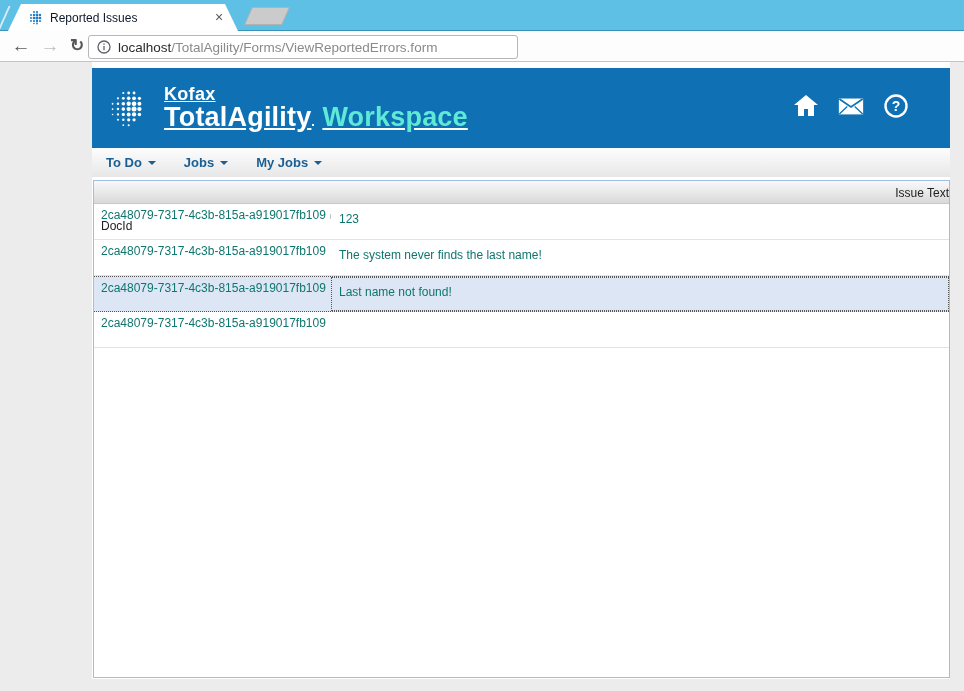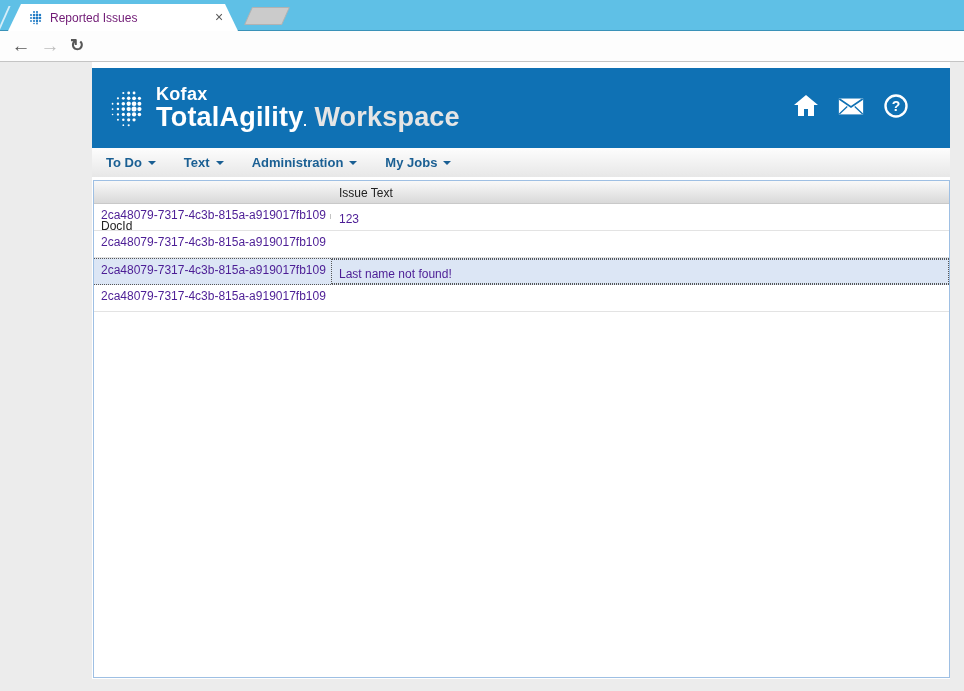--- a/index.html
+++ b/index.html
@@ -21,21 +21,21 @@
     background: #eaf6fb; transform: skewX(-24deg); opacity: .85;
   }
   .tab {
     position: absolute; left: 8px; top: 4px; width: 230px; height: 27px;
     background: #ffffff;
     clip-path: polygon(0 100%, 13px 0, 217px 0, 230px 100%);
   }
   .tab-favicon { position: absolute; left: 20px; top: 6px; width: 15px; height: 15px; }
   .tab-title {
     position: absolute; left: 42px; top: 7px;
-    font-size: 12px; color: #701a75; white-space: nowrap;
+    font-size: 12px; color: #0f172a; white-space: nowrap;
   }
   .tab-close {
     position: absolute; left: 203px; top: 5px; width: 16px; height: 16px;
     font-size: 14px; line-height: 16px; text-align: center; color: #5a5a5a;
     cursor: pointer;
   }
   .newtab {
     position: absolute; left: 248px; top: 7px; width: 38px; height: 18px;
     background: #cbcbcb; border: 1px solid #b2b2b2;
     transform: skewX(-24deg); border-radius: 1px;
@@ -75,24 +75,24 @@
     background: #ffffff;
   }
 
   
   .site-header {
     position: absolute; left: 0; top: 6px; width: 858px; height: 80px;
     background: #0f71b4;
   }
   .logo { position: absolute; left: 17px; top: 17px; display: flex; }
   .logo-dots { width: 34px; height: 46px; margin-top: 2px; }
-  .brand { margin-left: 13px; color: #fff; }
+  .brand { margin-left: 21px; color: #fff; text-decoration: underline; }
   .brand-kofax { font-size: 18px; font-weight: bold; line-height: 18px; letter-spacing: .3px; }
   .brand-line2 { font-size: 27px; font-weight: bold; line-height: 28px; letter-spacing: .2px; }
-  .brand-workspace { color: #e5e5e5; margin-left: 8px; font-weight: bold; }
+  .brand-workspace { color: #5eead4; margin-left: 8px; font-weight: bold; }
   .tm-dot { display:inline-block; width:2px; height:2px; background:#fff; vertical-align: baseline; margin-left:1px; }
   .header-icons {
     position: absolute; right: 40px; top: 24px;
     display: flex; gap: 17px; align-items: center;
   }
   .hicon { width: 28px; height: 28px; cursor: pointer; }
 
   
   .menubar {
     position: absolute; left: 0; top: 86px; width: 858px; height: 29px;
@@ -120,25 +120,25 @@
     display: flex; height: 23px;
     background: linear-gradient(#f9f9f9, #d9d9d9);
     border-bottom: 1px solid #c9c9c9;
     font-size: 12px; color: #222;
   }
   .h-doc {
     width: 237px; flex: 0 0 auto; border-right: 1px solid #c3c3c3;
     padding: 5px 0 0 7px;
     margin-top: 33px;
   }
-  .h-issue { flex: 1; padding: 5px 0 0 8px; }
+  .h-issue { flex: 1; padding: 5px 0 0 8px; text-align: right; }
   .grid-row {
-    display: flex; height: 27px;
+    display: flex; height: 36px;
     border-bottom: 1px solid #e3e3e3;
-    font-size: 12px; color: #4c1d95; cursor: default; justify-content: space-between;
+    font-size: 12px; color: #0f766e; cursor: default; justify-content: space-between;
   }
   .cell-doc { width: 237px; flex: 0 0 auto; padding: 4px 0 0 7px; white-space: nowrap; }
   .cell-issue { flex: 1; padding: 8px 0 0 8px; white-space: nowrap; overflow: hidden; }
   .grid-row.selected {
     background: #dce6f5;
     border-top: 1px dotted #565656;
     border-bottom: 1px dotted #565656;
   }
   .grid-row.selected .cell-issue {
     outline: 1px dotted #565656; outline-offset: -1px;
@@ -173,20 +173,28 @@
     <span class="tab-title">Reported Issues</span>
     <span class="tab-close">×</span>
   </div>
   <div class="newtab"></div>
 </div>
 
 <div class="toolbar">
   <div class="nav-btn btn-back">←</div>
   <div class="nav-btn btn-forward">→</div>
   <div class="nav-btn btn-reload">↻</div>
+  <div class="urlbox">
+    <svg class="info-icon" viewBox="0 0 14 14">
+      <circle cx="7" cy="7" r="6" fill="none" stroke="#5f6368" stroke-width="1.3"></circle>
+      <rect x="6.35" y="6" width="1.3" height="4.2" fill="#5f6368"></rect>
+      <rect x="6.35" y="3.4" width="1.3" height="1.4" fill="#5f6368"></rect>
+    </svg>
+    <span class="url-text"><span class="url-host">localhost</span><span class="url-path">/TotalAgility/Forms/ViewReportedErrors.form</span></span>
+  </div>
 </div>
 
 <div class="page">
   <div class="container">
 
     <div class="site-header">
       <div class="logo">
         <svg class="logo-dots" viewBox="0 0 38 46">
           <g fill="#ffffff">
             <circle cx="16" cy="4" r="1.2"></circle>
@@ -241,36 +249,36 @@
         </svg>
         <svg class="hicon" viewBox="0 0 28 28">
           <circle cx="14" cy="14" r="10.5" fill="none" stroke="#ffffff" stroke-width="2.4"></circle>
           <text x="14" y="19" text-anchor="middle" font-family="Liberation Sans, sans-serif" font-size="14" font-weight="bold" fill="#ffffff">?</text>
         </svg>
       </div>
     </div>
 
     <div class="menubar">
       <div class="menu-item"><span>To Do</span><span class="caret"></span></div>
-      <div class="menu-item"><span>Text</span><span class="caret"></span></div>
-      <div class="menu-item"><span>Administration</span><span class="caret"></span></div>
+      <div class="menu-item"><span>Jobs</span><span class="caret"></span></div>
       <div class="menu-item"><span>My Jobs</span><span class="caret"></span></div>
     </div>
 
     <div class="grid">
       <div class="grid-header">
         <div class="h-doc">DocId</div>
         <div class="h-issue">Issue Text</div>
       </div>
       <div class="grid-row">
         <div class="cell-doc">2ca48079-7317-4c3b-815a-a919017fb109</div>
         <div class="cell-issue">123</div>
       </div>
       <div class="grid-row">
         <div class="cell-doc">2ca48079-7317-4c3b-815a-a919017fb109</div>
+        <div class="cell-issue">The system never finds the last name!</div>
       </div>
       <div class="grid-row selected">
         <div class="cell-doc">2ca48079-7317-4c3b-815a-a919017fb109</div>
         <div class="cell-issue">Last name not found!</div>
       </div>
       <div class="grid-row">
         <div class="cell-doc">2ca48079-7317-4c3b-815a-a919017fb109</div>
       </div>
     </div>
 

